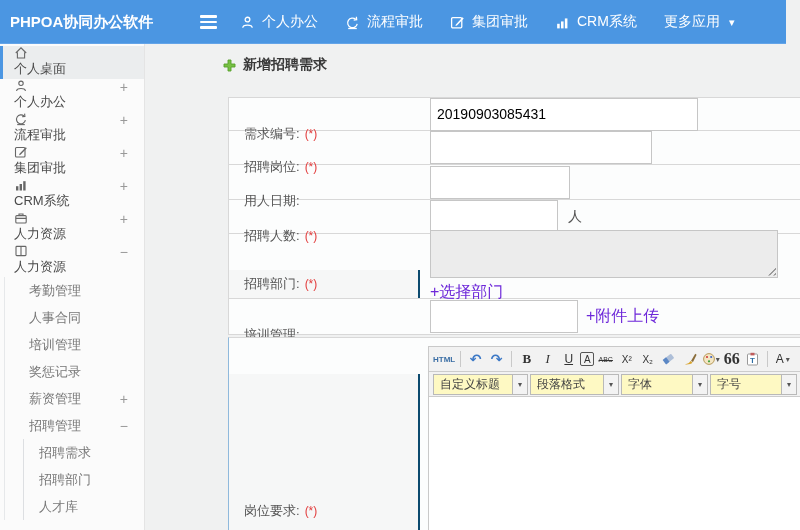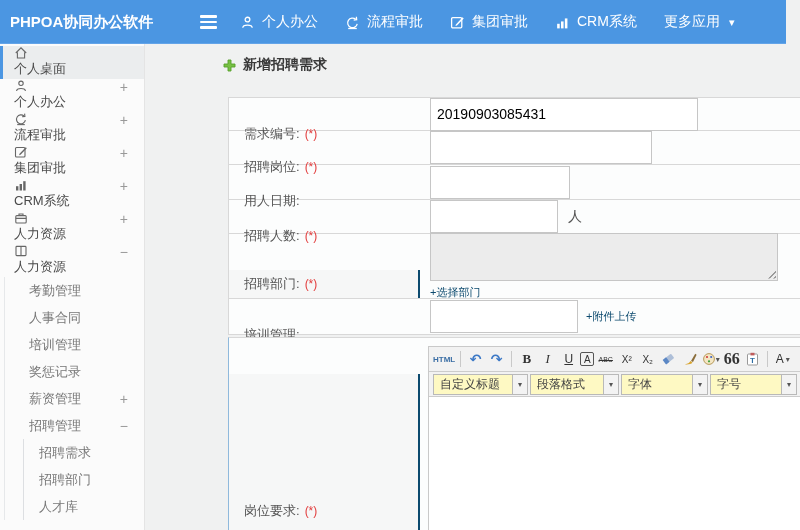--- a/index.html
+++ b/index.html
@@ -42,21 +42,21 @@
   .fcell-label { width:191px; flex:none; background:#f6f7f7; border-right:2px solid #0c4a6e;
                  display:flex; align-items:center; padding-left:15px; font-size:13px; color:#555;margin-top:36px; }
   .req { color:#e23c3c; margin-left:5px; font-size:12px; }
   .fcell-value { flex:1; background:#fcfdfd; display:flex; align-items:center; padding-left:10px; font-size:13px; color:#555; }
   .h33{height:33px} .h34{height:34px} .h35{height:35px} .h65{height:65px}
 
   input.txt { height:33px; border:1px solid #c6c6c6; background:#fff; padding:0 6px; font-size:14px;
               color:#000000; font-family:"Liberation Sans","DejaVu Sans",sans-serif; }
   .w268{width:268px} .w222{width:222px} .w140{width:140px} .w128{width:128px} .w148{width:148px}
   .unit { margin-left:10px; color:#555; font-size:14px; }
-  .blue-link { color:#0c4a6e; font-size:11px; text-decoration:none; cursor:pointer; }
+  .blue-link { color:#6d28d9; font-size:16px; text-decoration:none; cursor:pointer; }
   .col { flex-direction:column; align-items:flex-start; justify-content:center; }
   .ta-wrap { position:relative; }
   textarea.dept { width:348px; height:48px; background:#ececec; border:1px solid #c6c6c6; resize:none; display:block; }
   .resize-grip { position:absolute; right:2px; bottom:2px; width:9px; height:9px;
                  background:repeating-linear-gradient(135deg,#9a9a9a 0 1px,transparent 1px 3.5px);
                  clip-path:polygon(100% 0,100% 100%,0 100%); }
   .mt3 { margin-top:4px; }
   .ml6 { margin-left:8px; }
 
   

